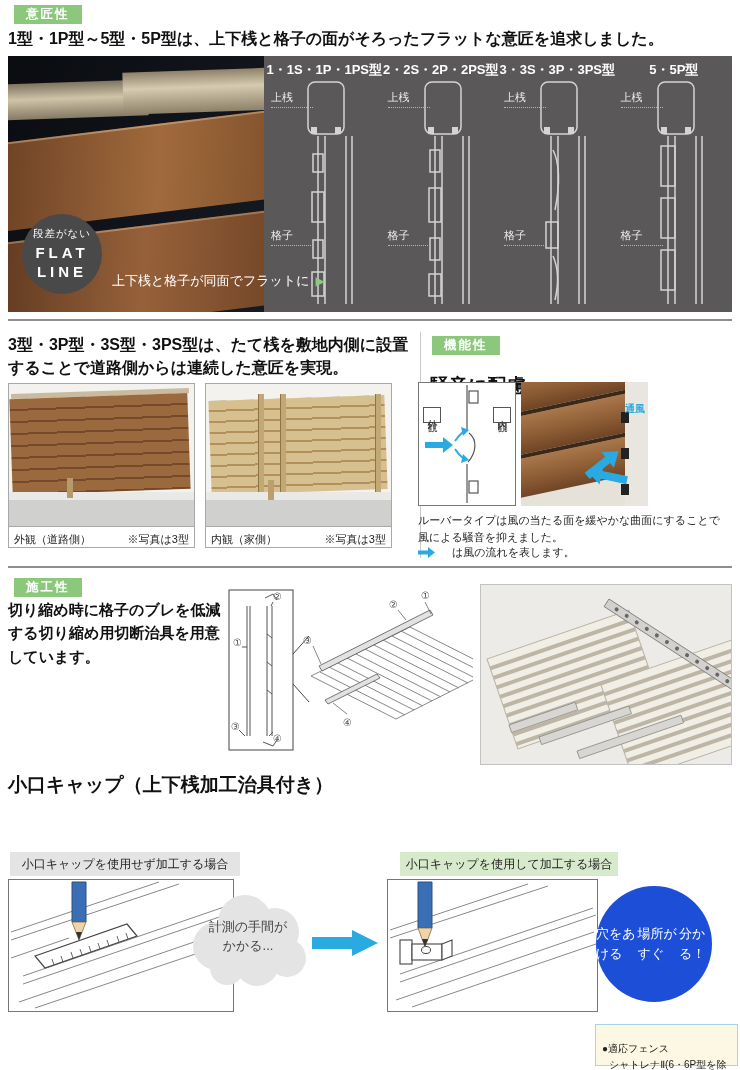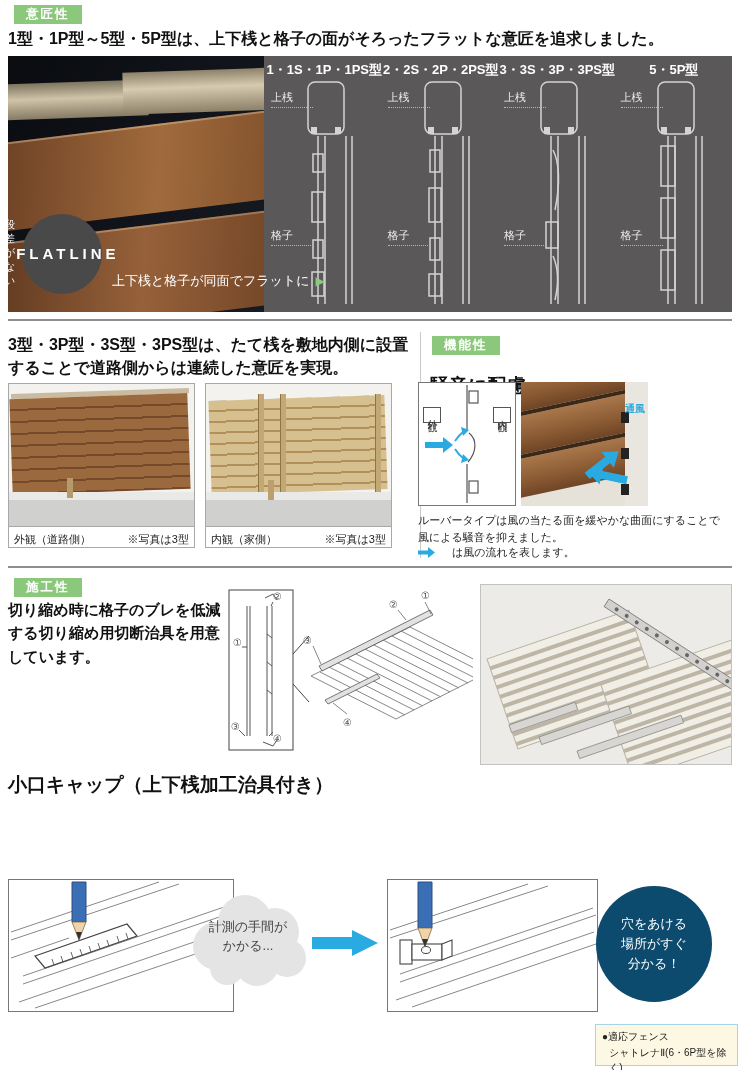--- a/index.html
+++ b/index.html
@@ -8,21 +8,21 @@
   .tag{position:absolute;background:#8cc87c;color:#fff;font-size:12.5px;font-weight:bold;letter-spacing:2px;padding:2px 12px;line-height:1.2}
   .headline{position:absolute;font-weight:bold;font-size:16px;line-height:1.45;color:#111}
   .divider{position:absolute;height:2px;background:#8e8e8e}
   
   #dark-panel{position:absolute;left:8px;top:56px;width:724px;height:256px;background:#5a5858}
   #photo-flat{position:absolute;left:0;top:0;width:256px;height:256px;background:linear-gradient(120deg,#0a0c10,#161a22);overflow:hidden}
   .rail-a{position:absolute;left:-10px;top:26px;width:150px;height:36px;background:linear-gradient(#7e755f,#cfc3a8 45%,#857a63);transform:rotate(-2deg)}
   .rail-b{position:absolute;left:115px;top:14px;width:160px;height:42px;background:linear-gradient(#8d8269,#d6cab0 40%,#8d8269);transform:rotate(-2deg)}
   .slat-1{position:absolute;left:-15px;top:70px;width:300px;height:88px;background:linear-gradient(100deg,#6b3f24,#a06a3c 55%,#7d4e2a);transform:rotate(-7deg);border-top:2px solid rgba(255,230,190,.35)}
   .slat-2{position:absolute;left:-15px;top:170px;width:300px;height:94px;background:linear-gradient(100deg,#5e381f,#96613a 50%,#6e4224);transform:rotate(-7deg);border-top:2px solid rgba(255,230,190,.3)}
-  #flat-badge{position:absolute;left:14px;top:158px;width:80px;height:80px;border-radius:50%;background:#4a4949;color:#fff;display:flex;align-items:center;justify-content:center;z-index:3}
+  #flat-badge{position:absolute;left:14px;top:158px;width:80px;height:80px;border-radius:50%;background:#4a4949;color:#fff;display:flex;flex-direction:column;align-items:center;justify-content:center;z-index:3}
   #flat-badge .b1{font-size:10.5px;letter-spacing:1px;margin-bottom:2px}
   #flat-badge .b2{font-size:15px;font-weight:bold;letter-spacing:4px;line-height:1.3}
   #panel-caption{position:absolute;left:104px;top:216px;color:#fff;font-size:13px;z-index:3;white-space:nowrap}
   .play{color:#8dc87f;font-size:12px;margin-left:6px}
   #type-cols{position:absolute;left:258px;top:0;width:466px;height:256px;display:flex}
   .type-col{flex:1;position:relative}
   .type-title{position:absolute;top:5px;width:100%;text-align:center;color:#fff;font-size:13px;font-weight:bold;white-space:nowrap}
   .xsec{position:absolute;left:30px;top:24px}
   .xsec-label{position:absolute;width:42px;color:#ececec;font-size:11px;padding-bottom:2px;border-bottom:1px dotted #b5b5b5}
   .rail-label{left:5px;top:34px}
@@ -53,22 +53,22 @@
   #cap-body{position:absolute;left:8px;top:802px;width:712px;font-size:13px;line-height:1.6;color:#222}
   .bar-label{position:absolute;top:852px;height:24px;display:flex;align-items:center;justify-content:center;font-size:12px;color:#222}
   #bar-without{left:10px;width:230px;background:#e4e4e4}
   #bar-with{left:400px;width:218px;background:#d8eacc}
   .illus-box{position:absolute;top:879px;height:133px;border:1px solid #777;background:#fff;overflow:hidden}
   #illus-without{left:8px;width:226px}
   #illus-with{left:387px;width:211px}
   #cloud{position:absolute;left:183px;top:884px;width:130px;height:104px;z-index:4}
   #cloud-text{position:absolute;inset:0;display:flex;flex-direction:column;align-items:center;justify-content:center;font-size:13px;color:#444;line-height:1.5}
   #arrow-main{position:absolute;left:312px;top:928px}
-  #green-badge{position:absolute;left:596px;top:886px;width:116px;height:116px;border-radius:50%;background:#0c4a6e;color:#fff;display:flex;flex-direction:column;align-items:center;justify-content:center;font-size:13px;line-height:1.55;z-index:4}
-  #note-box{position:absolute;left:595px;top:1024px;width:143px;height:42px;background:#fcf8e3;border:1px solid #a8d4e8;padding:4px 6px;font-size:10px;line-height:1.55;color:#222}
+  #green-badge{position:absolute;left:596px;top:886px;width:116px;height:116px;border-radius:50%;background:#1d4ed8;color:#fff;display:flex;align-items:center;justify-content:center;font-size:13px;line-height:1.55;z-index:4}
+  #note-box{position:absolute;left:595px;top:1024px;width:143px;height:42px;background:#fcf8e3;border:1px solid #a8d4e8;padding:16px 6px;font-size:10px;line-height:1.55;color:#222}
   #note-box .l2{padding-left:7px}
   svg text{font-family:"DejaVu Sans","Liberation Sans",sans-serif}
 </style>
 </head>
 <body>
 
 <div id="page">
 
   <div class="tag" style="left:14px;top:5px">意匠性</div>
   <div class="headline" style="left:8px;top:27px;width:720px">1型・1P型～5型・5P型は、上下桟と格子の面がそろったフラットな意匠を追求しました。</div>
@@ -375,20 +375,22 @@
           <circle cx="120" cy="4.5" r="2"></circle>
             <circle cx="132" cy="4.5" r="2"></circle>
             <circle cx="144" cy="4.5" r="2"></circle>
         </g>
       </g>
     </svg>
   </div>
 
   <div id="cap-title">小口キャップ（上下桟加工治具付き）</div>
 
+  <div class="bar-label" id="bar-without">小口キャップを使用せず加工する場合</div>
+  <div class="bar-label" id="bar-with">小口キャップを使用して加工する場合</div>
 
   <div class="illus-box" id="illus-without">
     <svg width="224" height="131">
       <g fill="none" stroke="#888" stroke-width="1">
         <line x1="2" y1="52" x2="150" y2="2"></line>
           <line x1="2" y1="60" x2="170" y2="4"></line>
         <line x1="14" y1="96" x2="218" y2="26"></line>
           <line x1="14" y1="104" x2="222" y2="33"></line>
         <line x1="10" y1="122" x2="220" y2="50"></line>
           <line x1="26" y1="128" x2="222" y2="62"></line>

